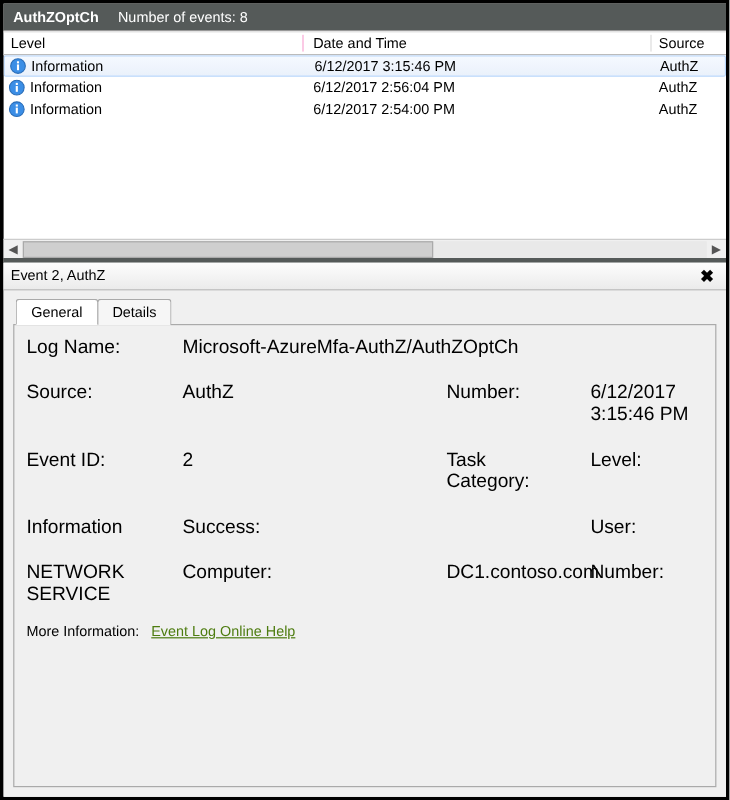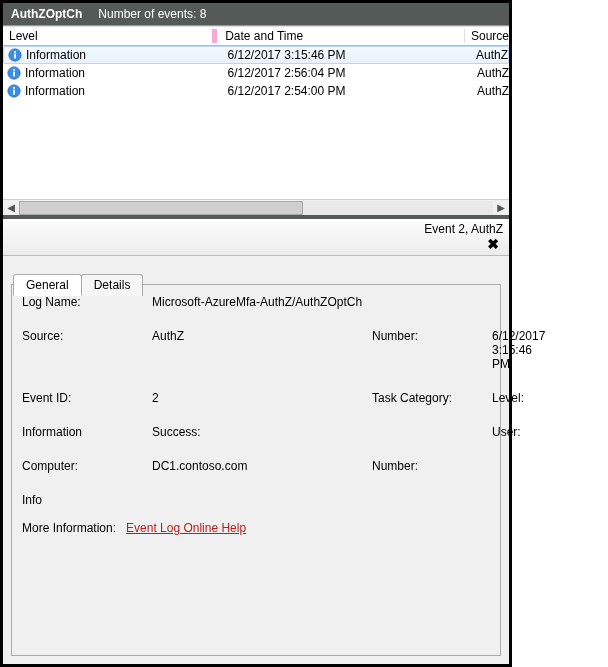--- a/index.html
+++ b/index.html
@@ -5,21 +5,21 @@
   * { box-sizing: border-box; }
   html, body {
     margin: 0;
     padding: 0;
     font-family: "Segoe UI", Tahoma, sans-serif;
     font-size: 12px;
     background: #fff;
     color: #000;
   }
   .frame {
-    width: 512px;
+    width: 608px;
     height: 667px;
     border: 3px solid #000;
     display: flex;
     flex-direction: column;
     background: #fff;
   }
   .titlebar {
     background: #555a59;
     color: #fff;
     padding: 4px 8px;
@@ -35,21 +35,21 @@
     flex-direction: column;
     border-top: 1px solid #999;
   }
   .columns {
     display: flex;
     border-bottom: 1px solid #bbb;
     border-top: 1px solid #ddd;
     padding: 2px 0;
     background: #fff;
   }
-  .col-level { width: 250px; padding-left: 6px; border-right: 5px solid #f9a8d4;}
+  .col-level { width: 250px; padding-left: 6px; border-right: 1px solid #f9a8d4;}
   .col-date  { width: 290px; padding-left: 8px; border-right: 1px solid #ddd;}
   .col-source{ flex: 1; padding-left: 6px; }
   .rows {
     flex: 1;
     overflow: hidden;
   }
   .row {
     display: flex;
     align-items: center;
     height: 18px;
@@ -96,44 +96,43 @@
     flex: 1;
     display: flex;
     flex-direction: column;
     background: #f0f0f0;
   }
   .detail-titlebar {
     background: linear-gradient(#fdfdfd,#ebebeb);
     border-bottom: 1px solid #bbb;
     padding: 3px 6px;
     display:flex;
-    align-items:flex-end;
+    align-items:flex-start;
     justify-content: space-between;
-    flex-direction: column;
   }
   .detail-titlebar .close {
     font-weight: bold;
     font-size: 14px;
     cursor: pointer;
     padding: 0 4px;
   }
   .tabs {
     display:flex;
     padding: 6px 8px 0 10px;
     gap: 0;
   }
   .tab {
     padding: 3px 12px;
     border: 1px solid #aaa;
     border-bottom: none;
     background: #f6f6f6;
     border-radius: 3px 3px 0 0;
     margin-right: -1px;
     position: relative;
-    top: 12px;
+    top: 1px;
     cursor: pointer;
   }
   .tab.active {
     background: #fff;
     z-index: 2;
     border-bottom: 1px solid #fff;
   }
   .tab-body {
     margin: 0 8px 8px 8px;
     border: 1px solid #aaa;
@@ -151,31 +150,31 @@
     height: 190px;
     line-height: 1.35;
     box-shadow: inset 1px 1px 0 #ddd;
     overflow: hidden;
   }
   .props {
     display: grid;
     grid-template-columns: 110px 200px 100px 1fr;
     row-gap: 6px;
     column-gap: 4px;
-    font-size: 12px;
+    font-size: 16px;
     gap: 20px;
   }
   .props .label {}
   .more-info {
     display:flex;
     gap: 10px;
     align-items: center;
   }
   .link {
-    color: #b91c1c;
+    color: #4d7c0f;
     text-decoration: underline;
     cursor: pointer;
   }
 </style>
 </head>
 <body>
 
 <div class="frame">
 
   <div class="titlebar">
@@ -273,25 +272,25 @@
         <div class="label">Event ID:</div>
         <div>2</div>
         <div class="label">Task Category:</div>
 
         <div class="label">Level:</div>
         <div>Information</div>
         <div class="label">Success:</div>
         <div></div>
 
         <div class="label">User:</div>
+        <div>NETWORK SERVICE</div>
         <div class="label">Computer:</div>
         <div>DC1.contoso.com</div>
 
         <div class="label">Number:</div>
-        <div style="grid-column: span 3">Info</div>
       </div>
 
       <div class="more-info">
         <span>More Information:</span>
         <span class="link">Event Log Online Help</span>
       </div>
     </div>
   </div>
 
 </div>

